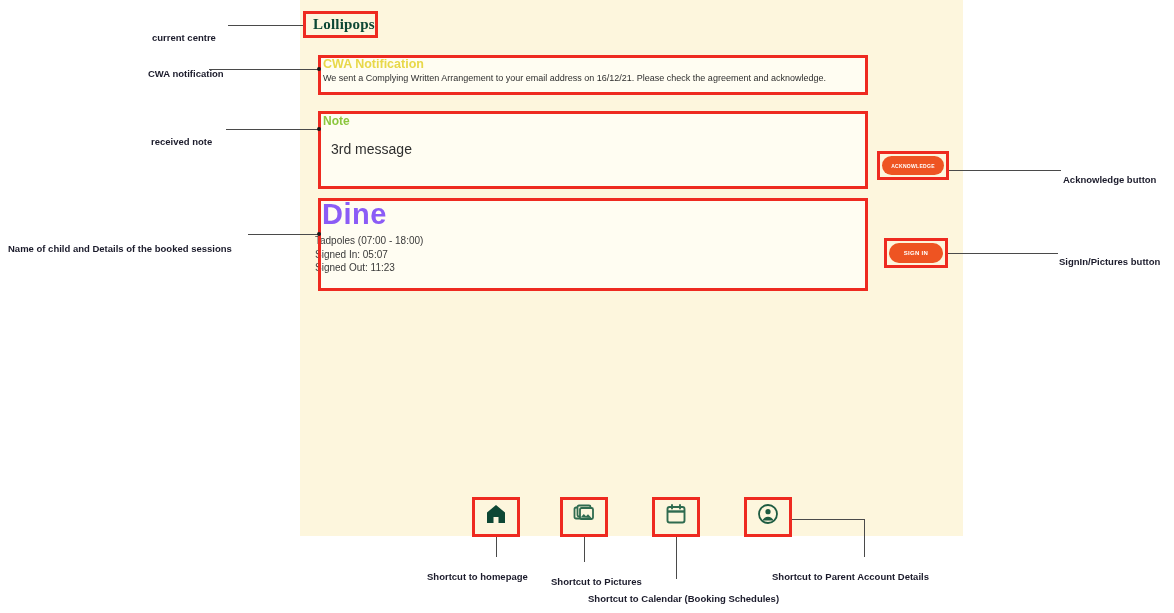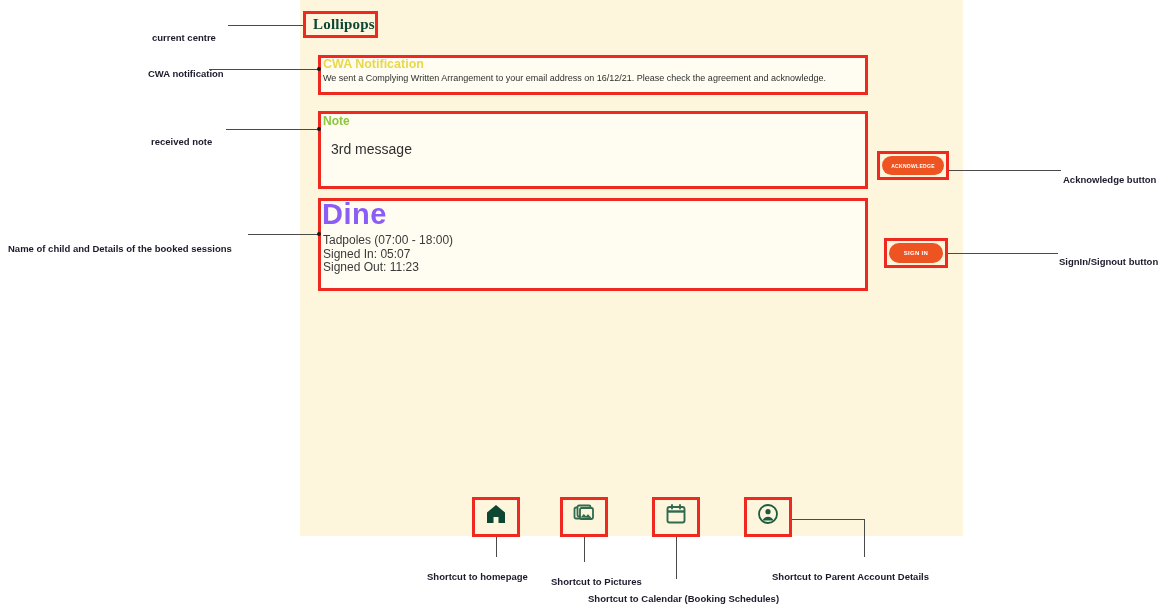--- a/index.html
+++ b/index.html
@@ -89,22 +89,22 @@
   .dine-title {
     position: absolute;
     left: 322px; top: 198px;
     font-size: 29px;
     font-weight: bold;
     color: #8b5cf6;
     letter-spacing: .5px;
   }
   .dine-lines {
     position: absolute;
-    left: 323px; top: 234px;
-    font-size: 12px;
+    left: 315px; top: 234px;
+    font-size: 10px;
     color: #3a3a3a;
     line-height: 13.5px;
   }
 
   
   .pill {
     position: absolute;
     background: #ee5422;
     color: #ffffff;
     border: none;
@@ -241,21 +241,21 @@
 <div class="line h" style="left:226px; top:129px; width:94px;"></div>
 <div class="dot" style="left:317px; top:127px;"></div>
 
 <div class="ann" style="left:8px; top:231px;">Name of child and Details of the booked sessions</div>
 <div class="line h" style="left:248px; top:234px; width:72px;"></div>
 <div class="dot" style="left:317px; top:232px;"></div>
 
 <div class="ann" style="left:1063px; top:162px;">Acknowledge button</div>
 <div class="line h" style="left:949px; top:170px; width:112px;"></div>
 
-<div class="ann" style="left:1059px; top:244px;">SignIn/Signout button</div>
+<div class="ann" style="left:1059px; top:244px;">SignIn/Pictures button</div>
 <div class="line h" style="left:948px; top:253px; width:110px;"></div>
 
 <div class="ann" style="left:427px; top:559px;">Shortcut to homepage</div>
 <div class="line v" style="left:496px; top:537px; height:20px;"></div>
 
 <div class="ann" style="left:551px; top:564px;">Shortcut to Pictures</div>
 <div class="line v" style="left:584px; top:537px; height:25px;"></div>
 
 <div class="ann" style="left:588px; top:581px;">Shortcut to Calendar (Booking Schedules)</div>
 <div class="line v" style="left:676px; top:537px; height:42px;"></div>

